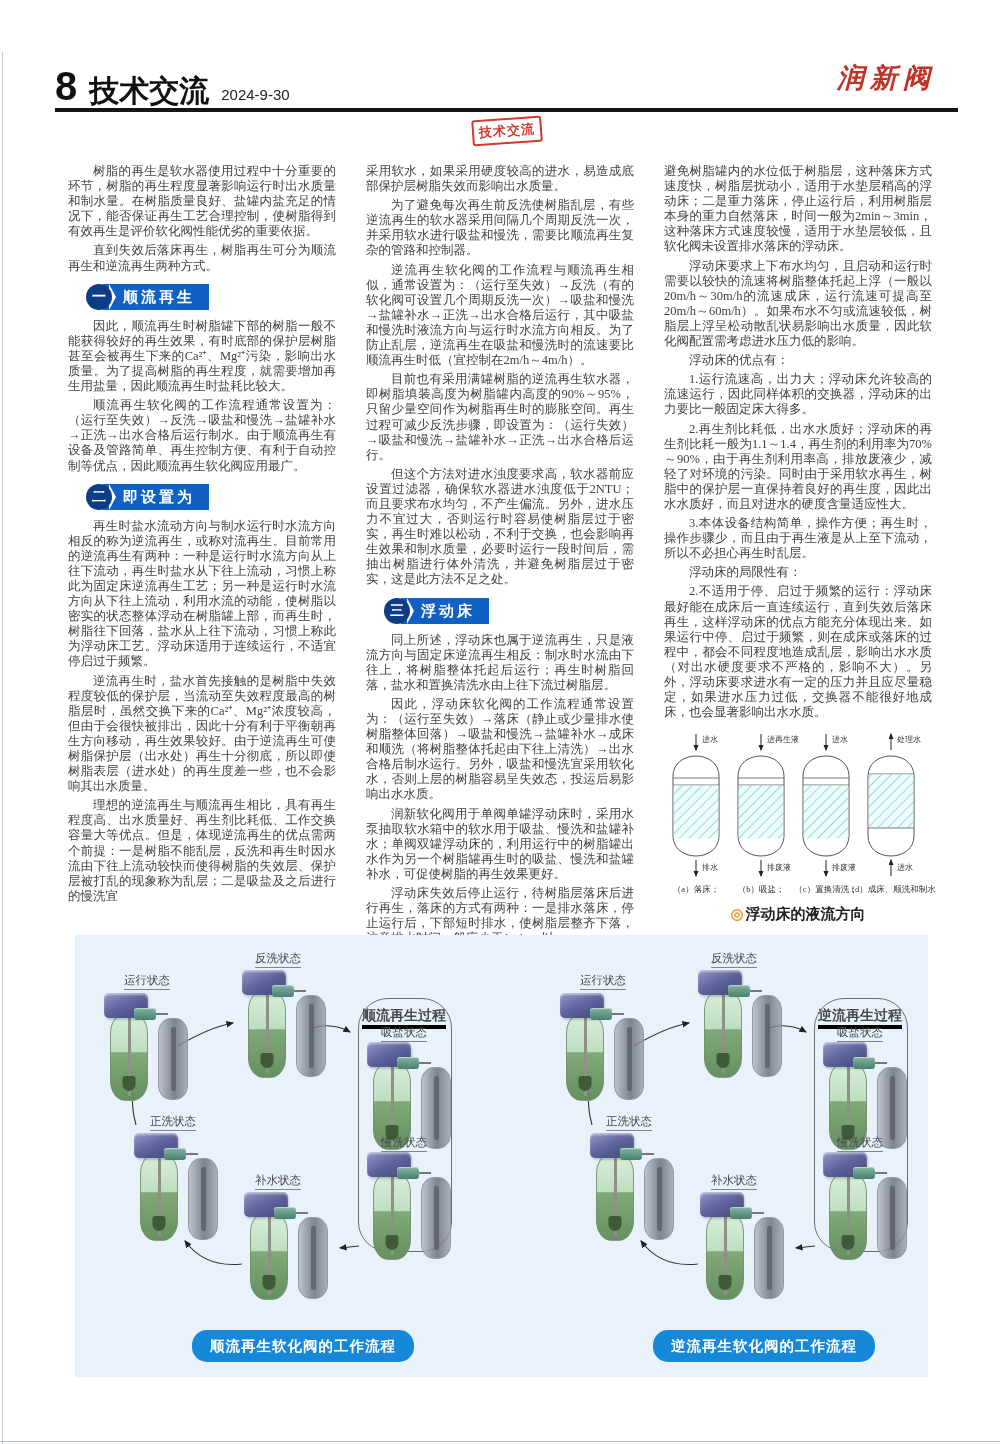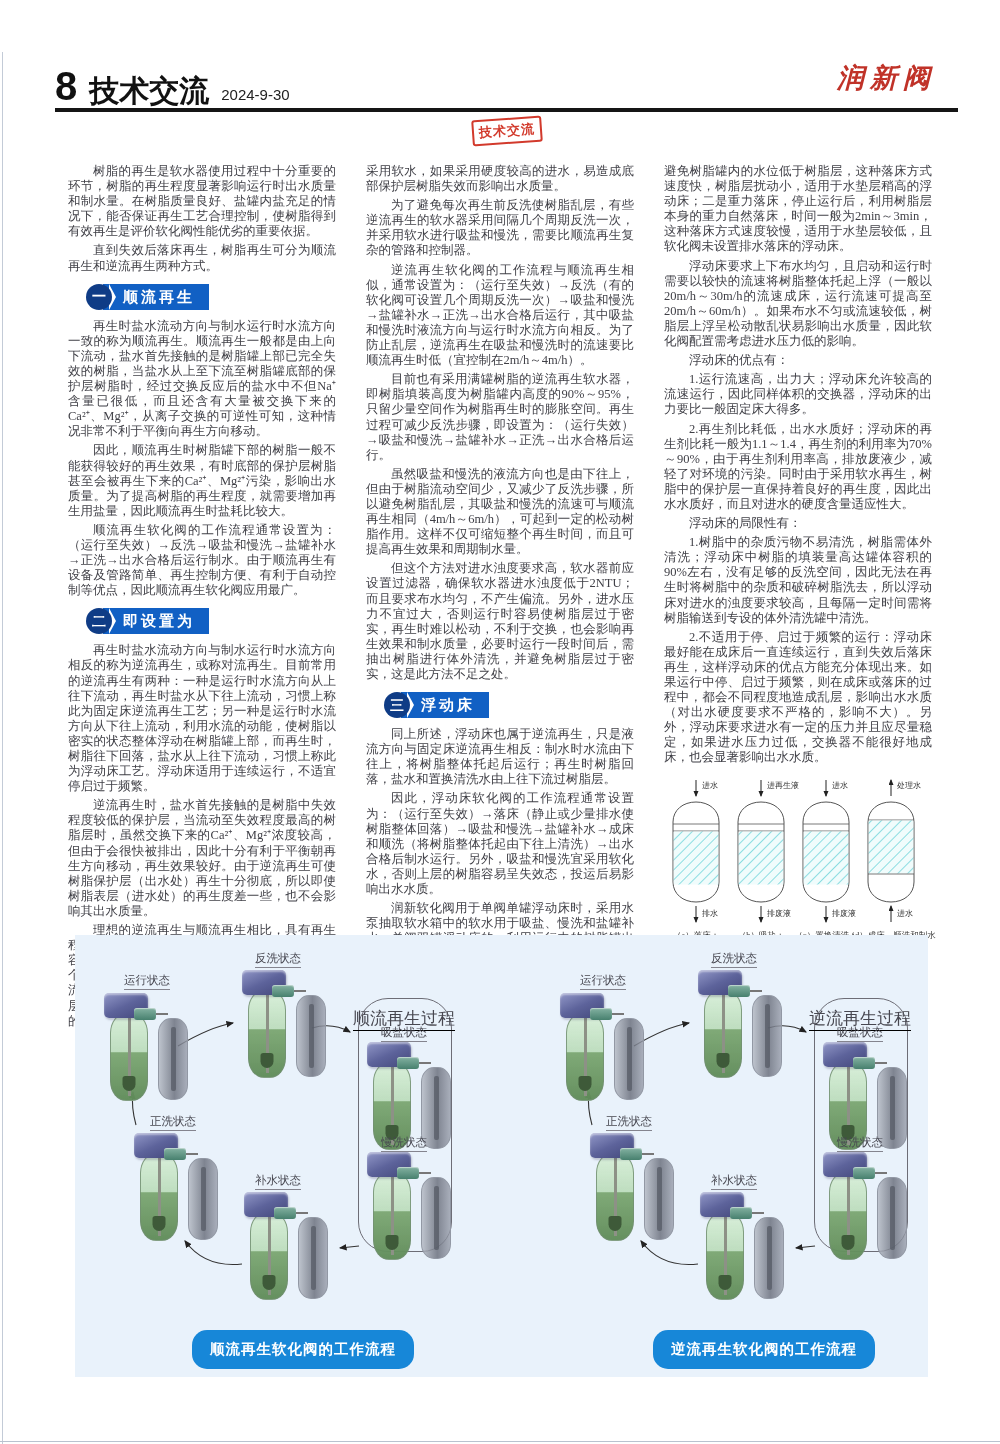--- a/index.html
+++ b/index.html
@@ -44,23 +44,23 @@
   
   #flow-fig{margin-top:8px;}
   #flow-caption{text-align:center;font-family:"Liberation Sans",sans-serif;font-size:15px;font-weight:700;color:#222;margin-top:2px;}
   #flow-caption .dot{color:#f0a030;font-weight:700;margin-right:2px;}
 
   
   #panel{position:absolute;left:75px;top:935px;width:853px;height:442px;background:#e9f2fb;}
   .state-label{position:absolute;transform:translateX(-50%);font-size:11.5px;color:#474750;
                border-bottom:1px solid #84848e;padding-bottom:1px;white-space:nowrap;}
   .proc-box{position:absolute;width:92px;height:252px;border:1px solid #6d6d76;border-radius:30px;}
-  .proc-title{position:absolute;transform:translateX(-50%);font-size:17px;font-weight:400;color:#474750;
-              border-bottom:1px solid #000000;white-space:nowrap;}
-  .pill{position:absolute;height:39px;border-radius:15px;background:#1787d8;color:#fff;
+  .proc-title{position:absolute;transform:translateX(-50%);font-size:14px;font-weight:700;color:#474750;
+              border-bottom:4px solid #000000;white-space:nowrap;}
+  .pill{position:absolute;height:32px;border-radius:15px;background:#1787d8;color:#fff;
         font-family:"Liberation Sans",sans-serif;font-size:14.5px;font-weight:700;letter-spacing:1px;
         display:flex;align-items:center;justify-content:center;padding:0 18px;white-space:nowrap;}
 
   
   .vessel{position:absolute;width:86px;height:108px;}
   .vessel .vh{position:absolute;left:4px;top:0;width:44px;height:25px;border-radius:5px;
      background:linear-gradient(155deg,#9298c8 0%,#5d639b 50%,#43477a 100%);
      box-shadow:inset 0 2px 2px rgba(255,255,255,.45),1px 2px 2px rgba(60,60,90,.25);}
   .vessel .vm{position:absolute;left:34px;top:15px;width:22px;height:12px;border-radius:3px;
      background:linear-gradient(#84b2a2,#47806e);box-shadow:inset 0 1px 1px rgba(255,255,255,.5);}
@@ -98,57 +98,55 @@
     <span id="stamp">技术交流</span>
   </div>
 
   <div class="col" id="col1">
     <p>树脂的再生是软水器使用过程中十分重要的环节，树脂的再生程度显著影响运行时出水质量和制水量。在树脂质量良好、盐罐内盐充足的情况下，能否保证再生工艺合理控制，使树脂得到有效再生是评价软化阀性能优劣的重要依据。</p>
     <p>直到失效后落床再生，树脂再生可分为顺流再生和逆流再生两种方式。</p>
     <div class="badge">
       <span class="badge-num">一</span>
       <span class="badge-label">顺流再生</span>
     </div>
-    <p>再生时盐水流动方向与制水运行时水流方向一致的称为顺流再生。顺流再生一般都是由上向下流动，盐水首先接触的是树脂罐上部已完全失效的树脂，当盐水从上至下流至树脂罐底部的保护层树脂时，经过交换反应后的盐水中不但Na⁺含量已很低，而且还含有大量被交换下来的Ca²⁺、Mg²⁺，从离子交换的可逆性可知，这种情况非常不利于平衡向再生方向移动。</p>
     <p>因此，顺流再生时树脂罐下部的树脂一般不能获得较好的再生效果，有时底部的保护层树脂甚至会被再生下来的Ca²⁺、Mg²⁺污染，影响出水质量。为了提高树脂的再生程度，就需要增加再生用盐量，因此顺流再生时盐耗比较大。</p>
     <p>顺流再生软化阀的工作流程通常设置为：（运行至失效）→反洗→吸盐和慢洗→盐罐补水→正洗→出水合格后运行制水。由于顺流再生有设备及管路简单、再生控制方便、有利于自动控制等优点，因此顺流再生软化阀应用最广。</p>
     <div class="badge">
       <span class="badge-num">二</span>
       <span class="badge-label">即设置为</span>
     </div>
     <p>再生时盐水流动方向与制水运行时水流方向相反的称为逆流再生，或称对流再生。目前常用的逆流再生有两种：一种是运行时水流方向从上往下流动，再生时盐水从下往上流动，习惯上称此为固定床逆流再生工艺；另一种是运行时水流方向从下往上流动，利用水流的动能，使树脂以密实的状态整体浮动在树脂罐上部，而再生时，树脂往下回落，盐水从上往下流动，习惯上称此为浮动床工艺。浮动床适用于连续运行，不适宜停启过于频繁。</p>
     <p>逆流再生时，盐水首先接触的是树脂中失效程度较低的保护层，当流动至失效程度最高的树脂层时，虽然交换下来的Ca²⁺、Mg²⁺浓度较高，但由于会很快被排出，因此十分有利于平衡朝再生方向移动，再生效果较好。由于逆流再生可使树脂保护层（出水处）再生十分彻底，所以即使树脂表层（进水处）的再生度差一些，也不会影响其出水质量。</p>
     <p>理想的逆流再生与顺流再生相比，具有再生程度高、出水质量好、再生剂比耗低、工作交换容量大等优点。但是，体现逆流再生的优点需两个前提：一是树脂不能乱层，反洗和再生时因水流由下往上流动较快而使得树脂的失效层、保护层被打乱的现象称为乱层；二是吸盐及之后进行的慢洗宜</p>
   </div>
 
   <div class="col" id="col2">
     <p class="noindent">采用软水，如果采用硬度较高的进水，易造成底部保护层树脂失效而影响出水质量。</p>
     <p>为了避免每次再生前反洗使树脂乱层，有些逆流再生的软水器采用间隔几个周期反洗一次，并采用软水进行吸盐和慢洗，需要比顺流再生复杂的管路和控制器。</p>
     <p>逆流再生软化阀的工作流程与顺流再生相似，通常设置为：（运行至失效）→反洗（有的软化阀可设置几个周期反洗一次）→吸盐和慢洗→盐罐补水→正洗→出水合格后运行，其中吸盐和慢洗时液流方向与运行时水流方向相反。为了防止乱层，逆流再生在吸盐和慢洗时的流速要比顺流再生时低（宜控制在2m/h～4m/h）。</p>
     <p>目前也有采用满罐树脂的逆流再生软水器，即树脂填装高度为树脂罐内高度的90%～95%，只留少量空间作为树脂再生时的膨胀空间。再生过程可减少反洗步骤，即设置为：（运行失效）→吸盐和慢洗→盐罐补水→正洗→出水合格后运行。</p>
-    <p>虽然吸盐和慢洗的液流方向也是由下往上，但由于树脂流动空间少，又减少了反洗步骤，所以避免树脂乱层，其吸盐和慢洗的流速可与顺流再生相同（4m/h～6m/h），可起到一定的松动树脂作用。这样不仅可缩短整个再生时间，而且可提高再生效果和周期制水量。</p>
     <p>但这个方法对进水浊度要求高，软水器前应设置过滤器，确保软水器进水浊度低于2NTU；而且要求布水均匀，不产生偏流。另外，进水压力不宜过大，否则运行时容易使树脂层过于密实，再生时难以松动，不利于交换，也会影响再生效果和制水质量，必要时运行一段时间后，需抽出树脂进行体外清洗，并避免树脂层过于密实，这是此方法不足之处。</p>
     <div class="badge">
       <span class="badge-num">三</span>
       <span class="badge-label">浮动床</span>
     </div>
     <p>同上所述，浮动床也属于逆流再生，只是液流方向与固定床逆流再生相反：制水时水流由下往上，将树脂整体托起后运行；再生时树脂回落，盐水和置换清洗水由上往下流过树脂层。</p>
     <p>因此，浮动床软化阀的工作流程通常设置为：（运行至失效）→落床（静止或少量排水使树脂整体回落）→吸盐和慢洗→盐罐补水→成床和顺洗（将树脂整体托起由下往上清洗）→出水合格后制水运行。另外，吸盐和慢洗宜采用软化水，否则上层的树脂容易呈失效态，投运后易影响出水水质。</p>
     <p>润新软化阀用于单阀单罐浮动床时，采用水泵抽取软水箱中的软水用于吸盐、慢洗和盐罐补水；单阀双罐浮动床的，利用运行中的树脂罐出水作为另一个树脂罐再生时的吸盐、慢洗和盐罐补水，可促使树脂的再生效果更好。</p>
     <p>浮动床失效后停止运行，待树脂层落床后进行再生，落床的方式有两种：一是排水落床，停止运行后，下部短时排水，使树脂层整齐下落，注意排水时间一般应少于1min，以</p>
   </div>
 
   <div class="col" id="col3">
     <p class="noindent">避免树脂罐内的水位低于树脂层，这种落床方式速度快，树脂层扰动小，适用于水垫层稍高的浮动床；二是重力落床，停止运行后，利用树脂层本身的重力自然落床，时间一般为2min～3min，这种落床方式速度较慢，适用于水垫层较低，且软化阀未设置排水落床的浮动床。</p>
     <p>浮动床要求上下布水均匀，且启动和运行时需要以较快的流速将树脂整体托起上浮（一般以20m/h～30m/h的流速成床，运行流速可提高至20m/h～60m/h）。如果布水不匀或流速较低，树脂层上浮呈松动散乱状易影响出水质量，因此软化阀配置需考虑进水压力低的影响。</p>
     <p>浮动床的优点有：</p>
     <p>1.运行流速高，出力大；浮动床允许较高的流速运行，因此同样体积的交换器，浮动床的出力要比一般固定床大得多。</p>
     <p>2.再生剂比耗低，出水水质好；浮动床的再生剂比耗一般为1.1～1.4，再生剂的利用率为70%～90%，由于再生剂利用率高，排放废液少，减轻了对环境的污染。同时由于采用软水再生，树脂中的保护层一直保持着良好的再生度，因此出水水质好，而且对进水的硬度含量适应性大。</p>
+    <p>3.本体设备结构简单，操作方便；再生时，操作步骤少，而且由于再生液是从上至下流动，所以不必担心再生时乱层。</p>
     <p>浮动床的局限性有：</p>
-    <p>1.树脂中的杂质污物不易清洗，树脂需体外清洗；浮动床中树脂的填装量高达罐体容积的90%左右，没有足够的反洗空间，因此无法在再生时将树脂中的杂质和破碎树脂洗去，所以浮动床对进水的浊度要求较高，且每隔一定时间需将树脂输送到专设的体外清洗罐中清洗。</p>
     <p>2.不适用于停、启过于频繁的运行：浮动床最好能在成床后一直连续运行，直到失效后落床再生，这样浮动床的优点方能充分体现出来。如果运行中停、启过于频繁，则在成床或落床的过程中，都会不同程度地造成乱层，影响出水水质（对出水硬度要求不严格的，影响不大）。另外，浮动床要求进水有一定的压力并且应尽量稳定，如果进水压力过低，交换器不能很好地成床，也会显著影响出水水质。</p>
 
     <div id="flow-fig">
       <svg width="276" height="176" viewBox="0 0 276 176">
         <defs>
           <pattern id="hatch" width="7" height="7" patternTransform="rotate(45)" patternUnits="userSpaceOnUse">
             <rect width="7" height="7" fill="#f0fcfc"></rect>
             <line x1="0" y1="0" x2="0" y2="7" stroke="#79d8dc" stroke-width="1.7"></line>
           </pattern>
           <marker id="fh" markerWidth="7" markerHeight="7" refX="5" refY="2.5" orient="auto">

